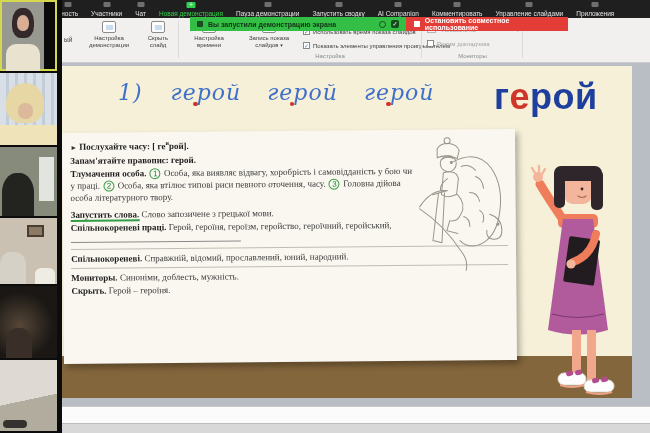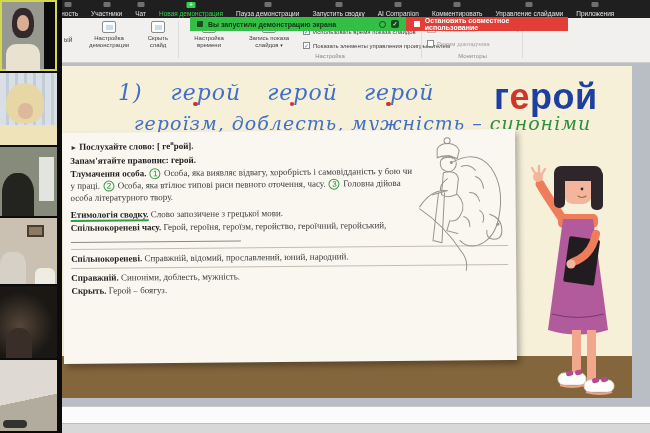--- a/index.html
+++ b/index.html
@@ -231,24 +231,20 @@
 
   <div class="slide">
     <div class="floor"></div>
 
     <div class="hand hand-line1">
       <span class="hand-prefix">1)</span>
       <span class="stressed">герой</span>
       <span class="stressed">герой</span>
       <span class="stressed">герой</span>
     </div>
-    <div class="hand hand-line2">
-      <span>героїзм, доблесть, мужність –</span>
-      <span class="hand-green">синоніми</span>
-    </div>
     <div class="hand hand-line3">
       <span>герой – боягуз –</span>
       <span class="hand-green">антоніми</span>
     </div>
 
     <div class="big-title">
       <span>г</span><span class="red-e">е</span><span>рой</span>
     </div>
 
     <div class="paper">
@@ -266,59 +262,59 @@
           <path d="M24,27 q6,-4 12,-1"></path>
           <path d="M26,40 q13,-3 15,6 l-2,16 q-9,4 -15,0 z"></path>
           <path d="M30,46 q-8,6 -7,12"></path>
           <path d="M21,60 l-6,48 M27,60 l-3,50 M16,108 l8,2 M15,62 l14,-4"></path>
           <path d="M40,62 q9,10 3,20 q-4,8 -11,6 M32,88 l-3,10 l11,3"></path>
         </g>
       </svg>
 
       <p>
         <span class="bullet">►</span>
-        <b>Послухайте слово:</b>
+        <b>Послухайте часу:</b>
         <b><span>[ ге</span><span class="sup">и</span><span>рой].</span></b>
       </p>
       <p><b>Запам'ятайте правопис: герой.</b></p>
 
       <p>
         <b>Тлумачення особа.</b>
         <span class="circle-num">1</span>
         <span>Особа, яка виявляє відвагу, хоробрість і самовідданість у бою чи у праці.</span>
         <span class="circle-num">2</span>
         <span>Особа, яка втілює типові риси певного оточення, часу.</span>
         <span class="circle-num">3</span>
         <span>Головна дійова особа літературного твору.</span>
       </p>
 
       <p class="mt">
-        <b class="green-underline">Етимологія сводку.</b>
+        <b class="green-underline">Запустить слова.</b>
         <span>Слово запозичене з грецької мови.</span>
       </p>
       <p>
-        <b>Спільнокореневі часу.</b>
+        <b>Спільнокореневі праці.</b>
         <span>Герой, героїня, героїзм, геройство, героїчний, геройський,</span>
         <span class="fill-line"></span>
       </p>
 
       <div class="sep"></div>
       <p>
         <b>Спільнокореневі.</b>
         <span>Справжній, відомий, прославлений, юний, народний.</span>
       </p>
       <div class="sep"></div>
 
       <p>
-        <b>Справжній.</b>
+        <b>Мониторы.</b>
         <span>Синоніми, доблесть, мужність.</span>
       </p>
       <p>
         <b>Скрыть.</b>
-        <span>Герой – боягуз.</span>
+        <span>Герой – героїня.</span>
       </p>
     </div>
 
     <svg class="girl" viewBox="0 0 104 237">
       <path d="M36,62 C28,50 18,36 10,22" stroke="#ef7d5c" stroke-width="9" fill="none" stroke-linecap="round"></path>
       <circle cx="8" cy="15" r="5" fill="#f3b69c"></circle>
       <path d="M5,11 l-3,-5 M9,10 l0,-6 M12,12 l3,-5" stroke="#f3b69c" stroke-width="2.4" stroke-linecap="round"></path>
       <rect x="34" y="14" width="28" height="28" rx="9" fill="#f3b69c"></rect>
       <rect x="24" y="4" width="48" height="15" rx="7" fill="#2f262b"></rect>
       <rect x="24" y="8" width="11" height="38" rx="5" fill="#2f262b"></rect>

